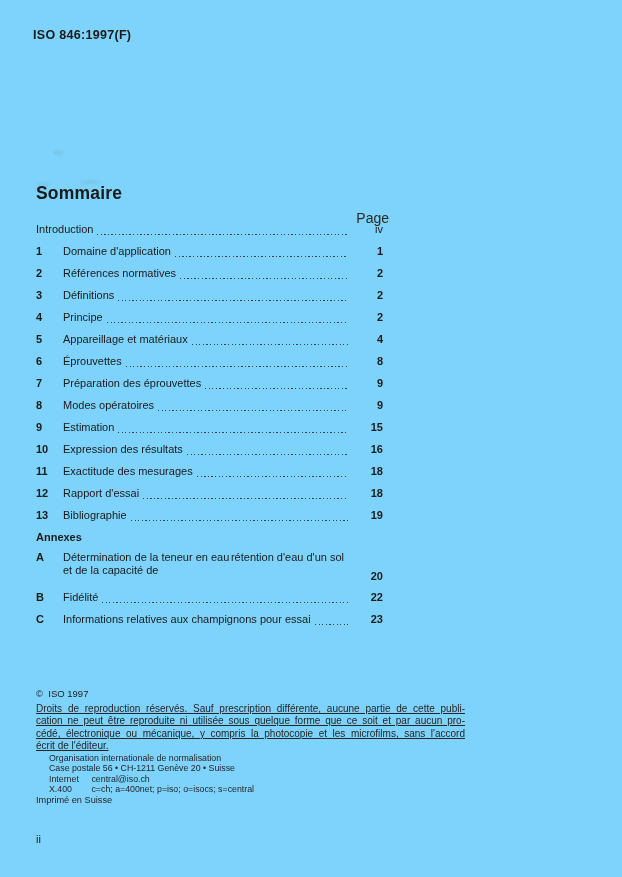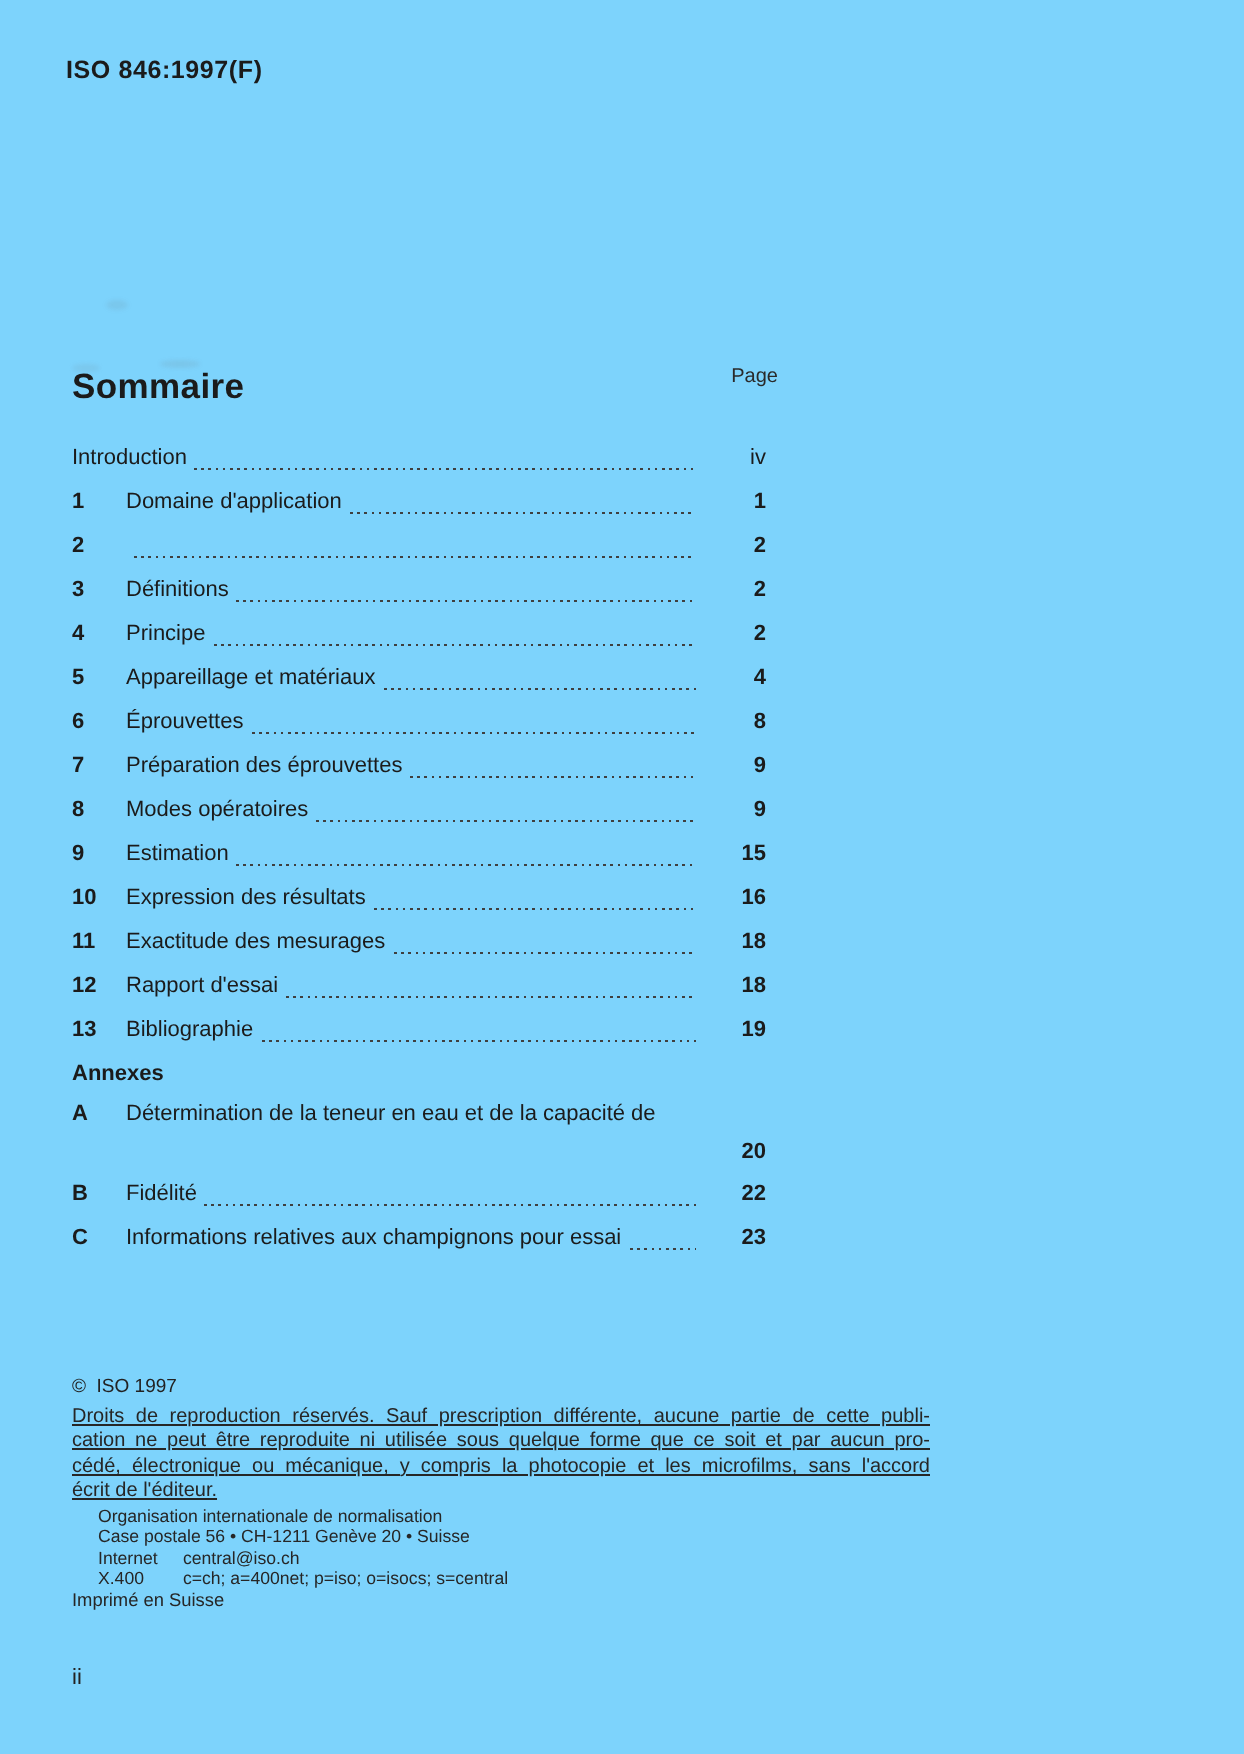--- a/index.html
+++ b/index.html
@@ -10,21 +10,21 @@
   }
   .doc-header {
     position:absolute; left:33px; top:28px;
     font-size:12.5px; font-weight:bold; letter-spacing:0.3px;
   }
   .toc-head {
     position:absolute; left:36px; top:183px; width:353px;
     display:flex; justify-content:space-between; align-items:flex-start;
   }
   .toc-title { font-size:17.5px; font-weight:bold; letter-spacing:0.2px; }
-  .page-label { font-size:10px; color:#2a2a2a; }
+  .page-label { font-size:14px; color:#2a2a2a;margin-top:27px; }
 
   .toc { position:absolute; left:36px; top:218px; width:347px; font-size:11px; }
   .toc-row { display:flex; height:22px; line-height:22px; }
   .toc-num { width:27px; flex:none; font-weight:bold; }
   .toc-titletext { flex:none; white-space:nowrap;text-align:right; }
   .leader {
     flex:1 1 auto; align-self:flex-end; margin:0 5px 5px 4px; height:1.4px;
     background-image:repeating-linear-gradient(90deg,#3f3f3f 0 1.3px,transparent 1.3px 3.6px);
   }
   .toc-page { width:30px; flex:none; text-align:right; font-weight:bold; }
@@ -80,20 +80,21 @@
 
     <div class="toc-row">
       <span class="toc-num">1</span>
       <span class="toc-titletext">Domaine d'application</span>
       <span class="leader"></span>
       <span class="toc-page">1</span>
     </div>
 
     <div class="toc-row">
       <span class="toc-num">2</span>
+      <span class="toc-titletext">Références normatives</span>
       <span class="leader"></span>
       <span class="toc-page">2</span>
     </div>
 
     <div class="toc-row">
       <span class="toc-num">3</span>
       <span class="toc-titletext">Définitions</span>
       <span class="leader"></span>
       <span class="toc-page">2</span>
     </div>
@@ -167,20 +168,24 @@
       <span class="leader"></span>
       <span class="toc-page">19</span>
     </div>
 
     <div class="annexes-head">Annexes</div>
 
     <div class="toc-row multi">
       <span class="toc-num">A</span>
       <div class="multi-body">
         <div>Détermination de la teneur en eau et de la capacité de</div>
+        <div class="multi-l2">
+          <span class="toc-titletext">rétention d'eau d'un sol</span>
+          <span class="leader"></span>
+        </div>
       </div>
       <span class="toc-page">20</span>
     </div>
 
     <div class="toc-row gap">
       <span class="toc-num">B</span>
       <span class="toc-titletext">Fidélité</span>
       <span class="leader"></span>
       <span class="toc-page">22</span>
     </div>

